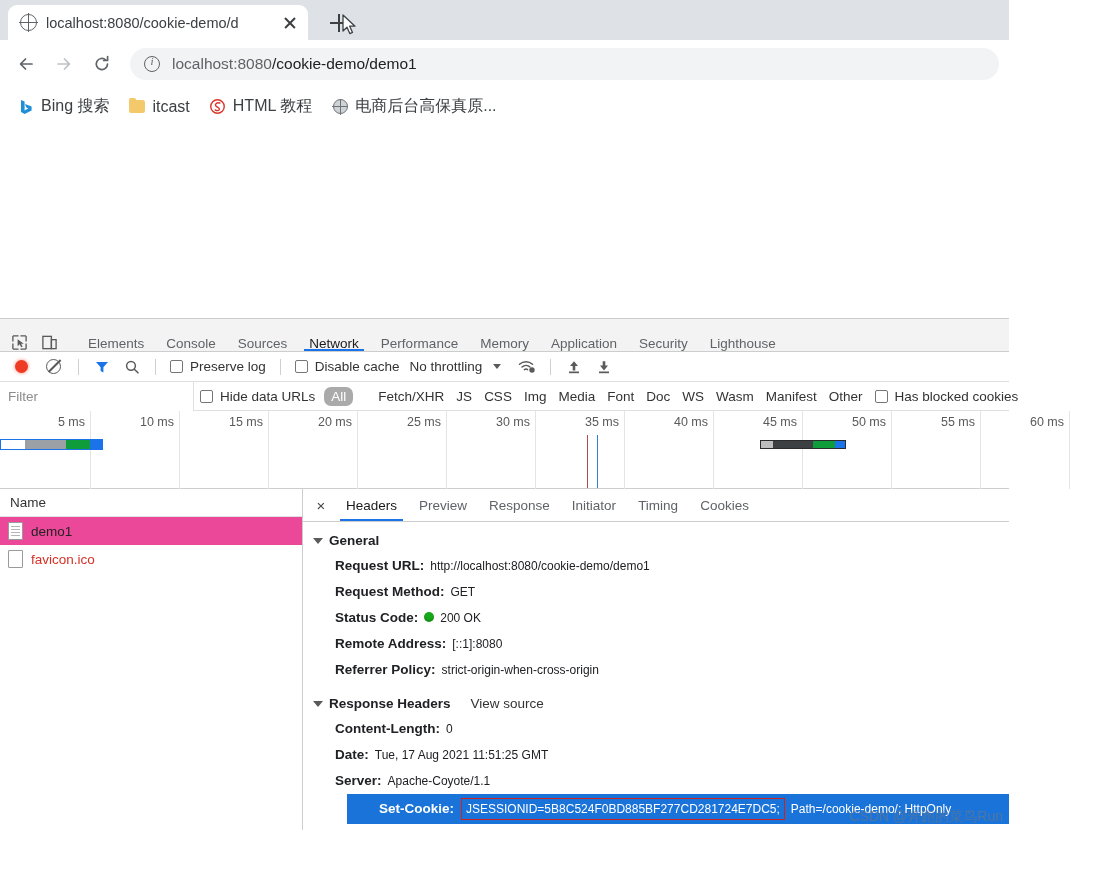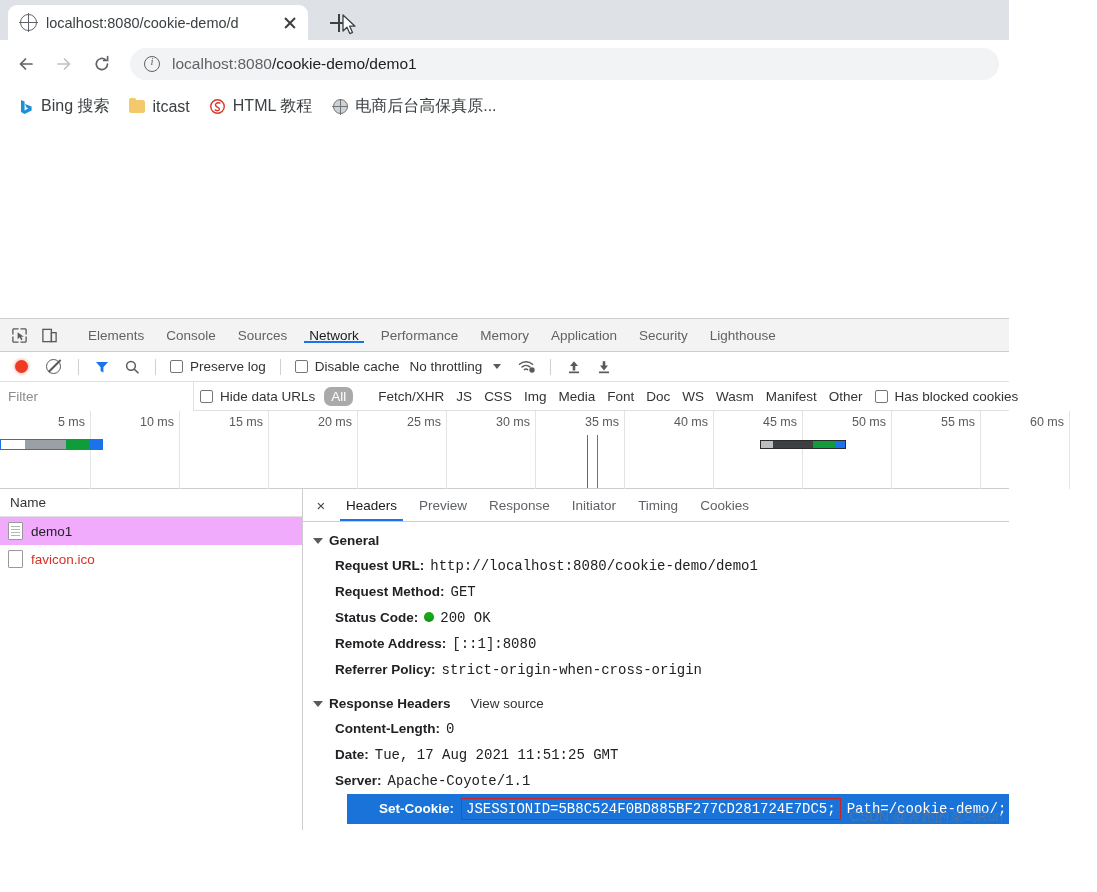--- a/index.html
+++ b/index.html
@@ -146,21 +146,21 @@
 
   .page-area { background: #ffffff; height: 192px; }
 
   
   .devtools {
     border-top: 1px solid #cdcdcd;
     background: #ffffff;
     position: relative;
   }
   .dt-tabbar {
-    height: 33px; display: flex; align-items: center;
+    height: 33px; display: flex; align-items: flex-end;
     background: #f3f3f3; border-bottom: 1px solid #cdcdcd;
     padding-left: 4px;
   }
   .dt-icon-btn {
     width: 30px; display: flex; align-items: center; justify-content: center;
     color: #5a5a5a;
   }
   .dt-divider { width: 1px; background: #cacaca; margin: 6px 6px; }
   .dt-tab {
     display: flex; align-items: center; padding: 0 11px;
@@ -252,21 +252,21 @@
   .req-head {
     height: 28px; display: flex; align-items: center;
     padding: 0 10px; font-size: 13.5px; color: #333;
     border-bottom: 1px solid #e0e0e0; background: #fff;
   }
   .req-row {
     height: 28px; display: flex; align-items: center;
     padding: 0 8px; font-size: 13.5px; color: #222;
     gap: 8px;
   }
-  .req-row.selected { background: #f0abfc; }
+  .req-row.selected { background: #ec4899; }
   .req-row.err .rr-label { color: #d93025; }
   .doc-ico {
     width: 15px; height: 18px; flex: 0 0 15px;
     border: 1px solid #9a9a9a; background: #ffffff; border-radius: 1px;
     position: relative; overflow: hidden;
   }
   .doc-ico.lines::after {
     content: ""; position: absolute; left: 2px; right: 2px; top: 3px; bottom: 2px;
     background: repeating-linear-gradient(to bottom,
       #b5b5b5 0 1px, transparent 1px 3px);
@@ -303,21 +303,21 @@
     width: 0; height: 0; border-left: 5px solid transparent;
     border-right: 5px solid transparent; border-top: 6px solid #5a5a5a;
   }
   .view-src { font-weight: normal; color: #333; margin-left: 14px; font-size: 13.5px; }
   .hdr-row {
     padding: 4px 0 4px 32px; font-size: 13.5px; line-height: 18px;
     display: flex; align-items: baseline; white-space: nowrap;
   }
   .hdr-name { font-weight: bold; color: #202124; margin-right: 6px;
               font-family: "Liberation Sans", sans-serif; }
-  .hdr-val { font-family: Liberation Mono, monospace; font-size: 14px;
+  .hdr-val { font-family: Liberation Sans, sans-serif; font-size: 12px;
              color: #202124; }
   .status-dot {
     display: inline-block; width: 10px; height: 10px; border-radius: 50%;
     background: #17a81a; margin-right: 6px;
     box-shadow: inset 0 -2px 2px rgba(0,0,0,.15);
   }
   .hdr-row.selected-row {
     background: #1a73d9;
     margin-left: 44px;
   }

